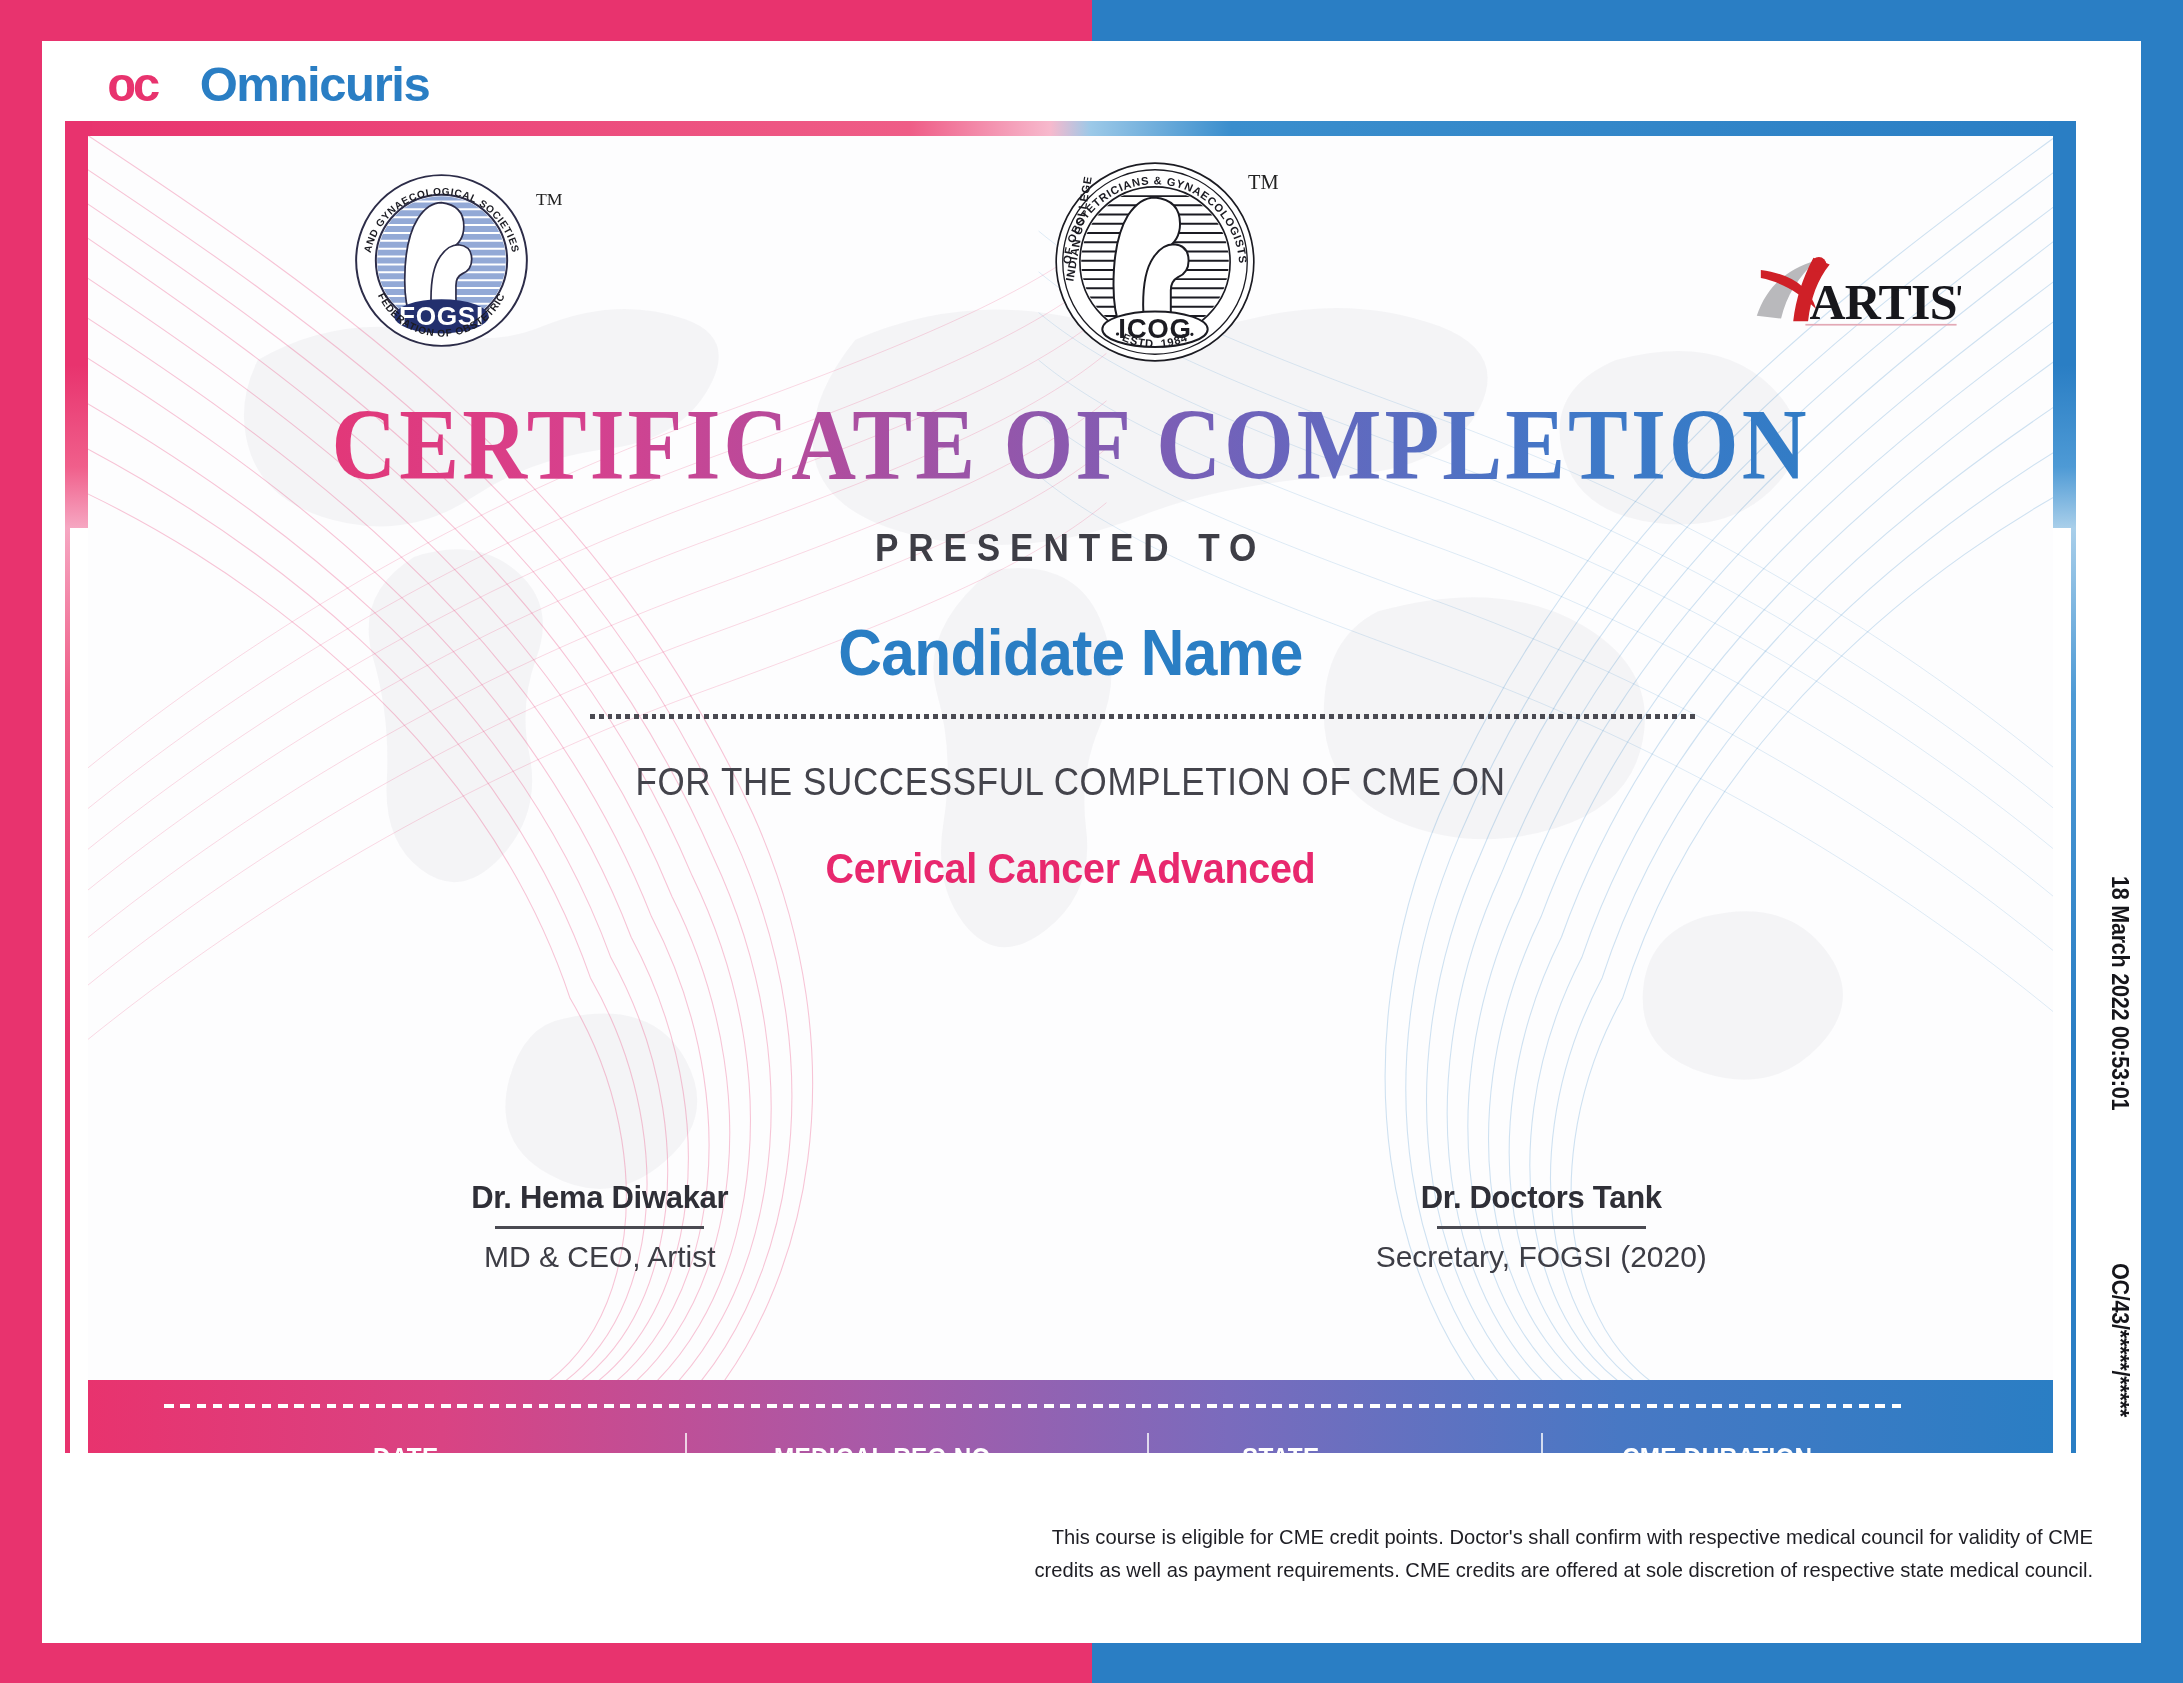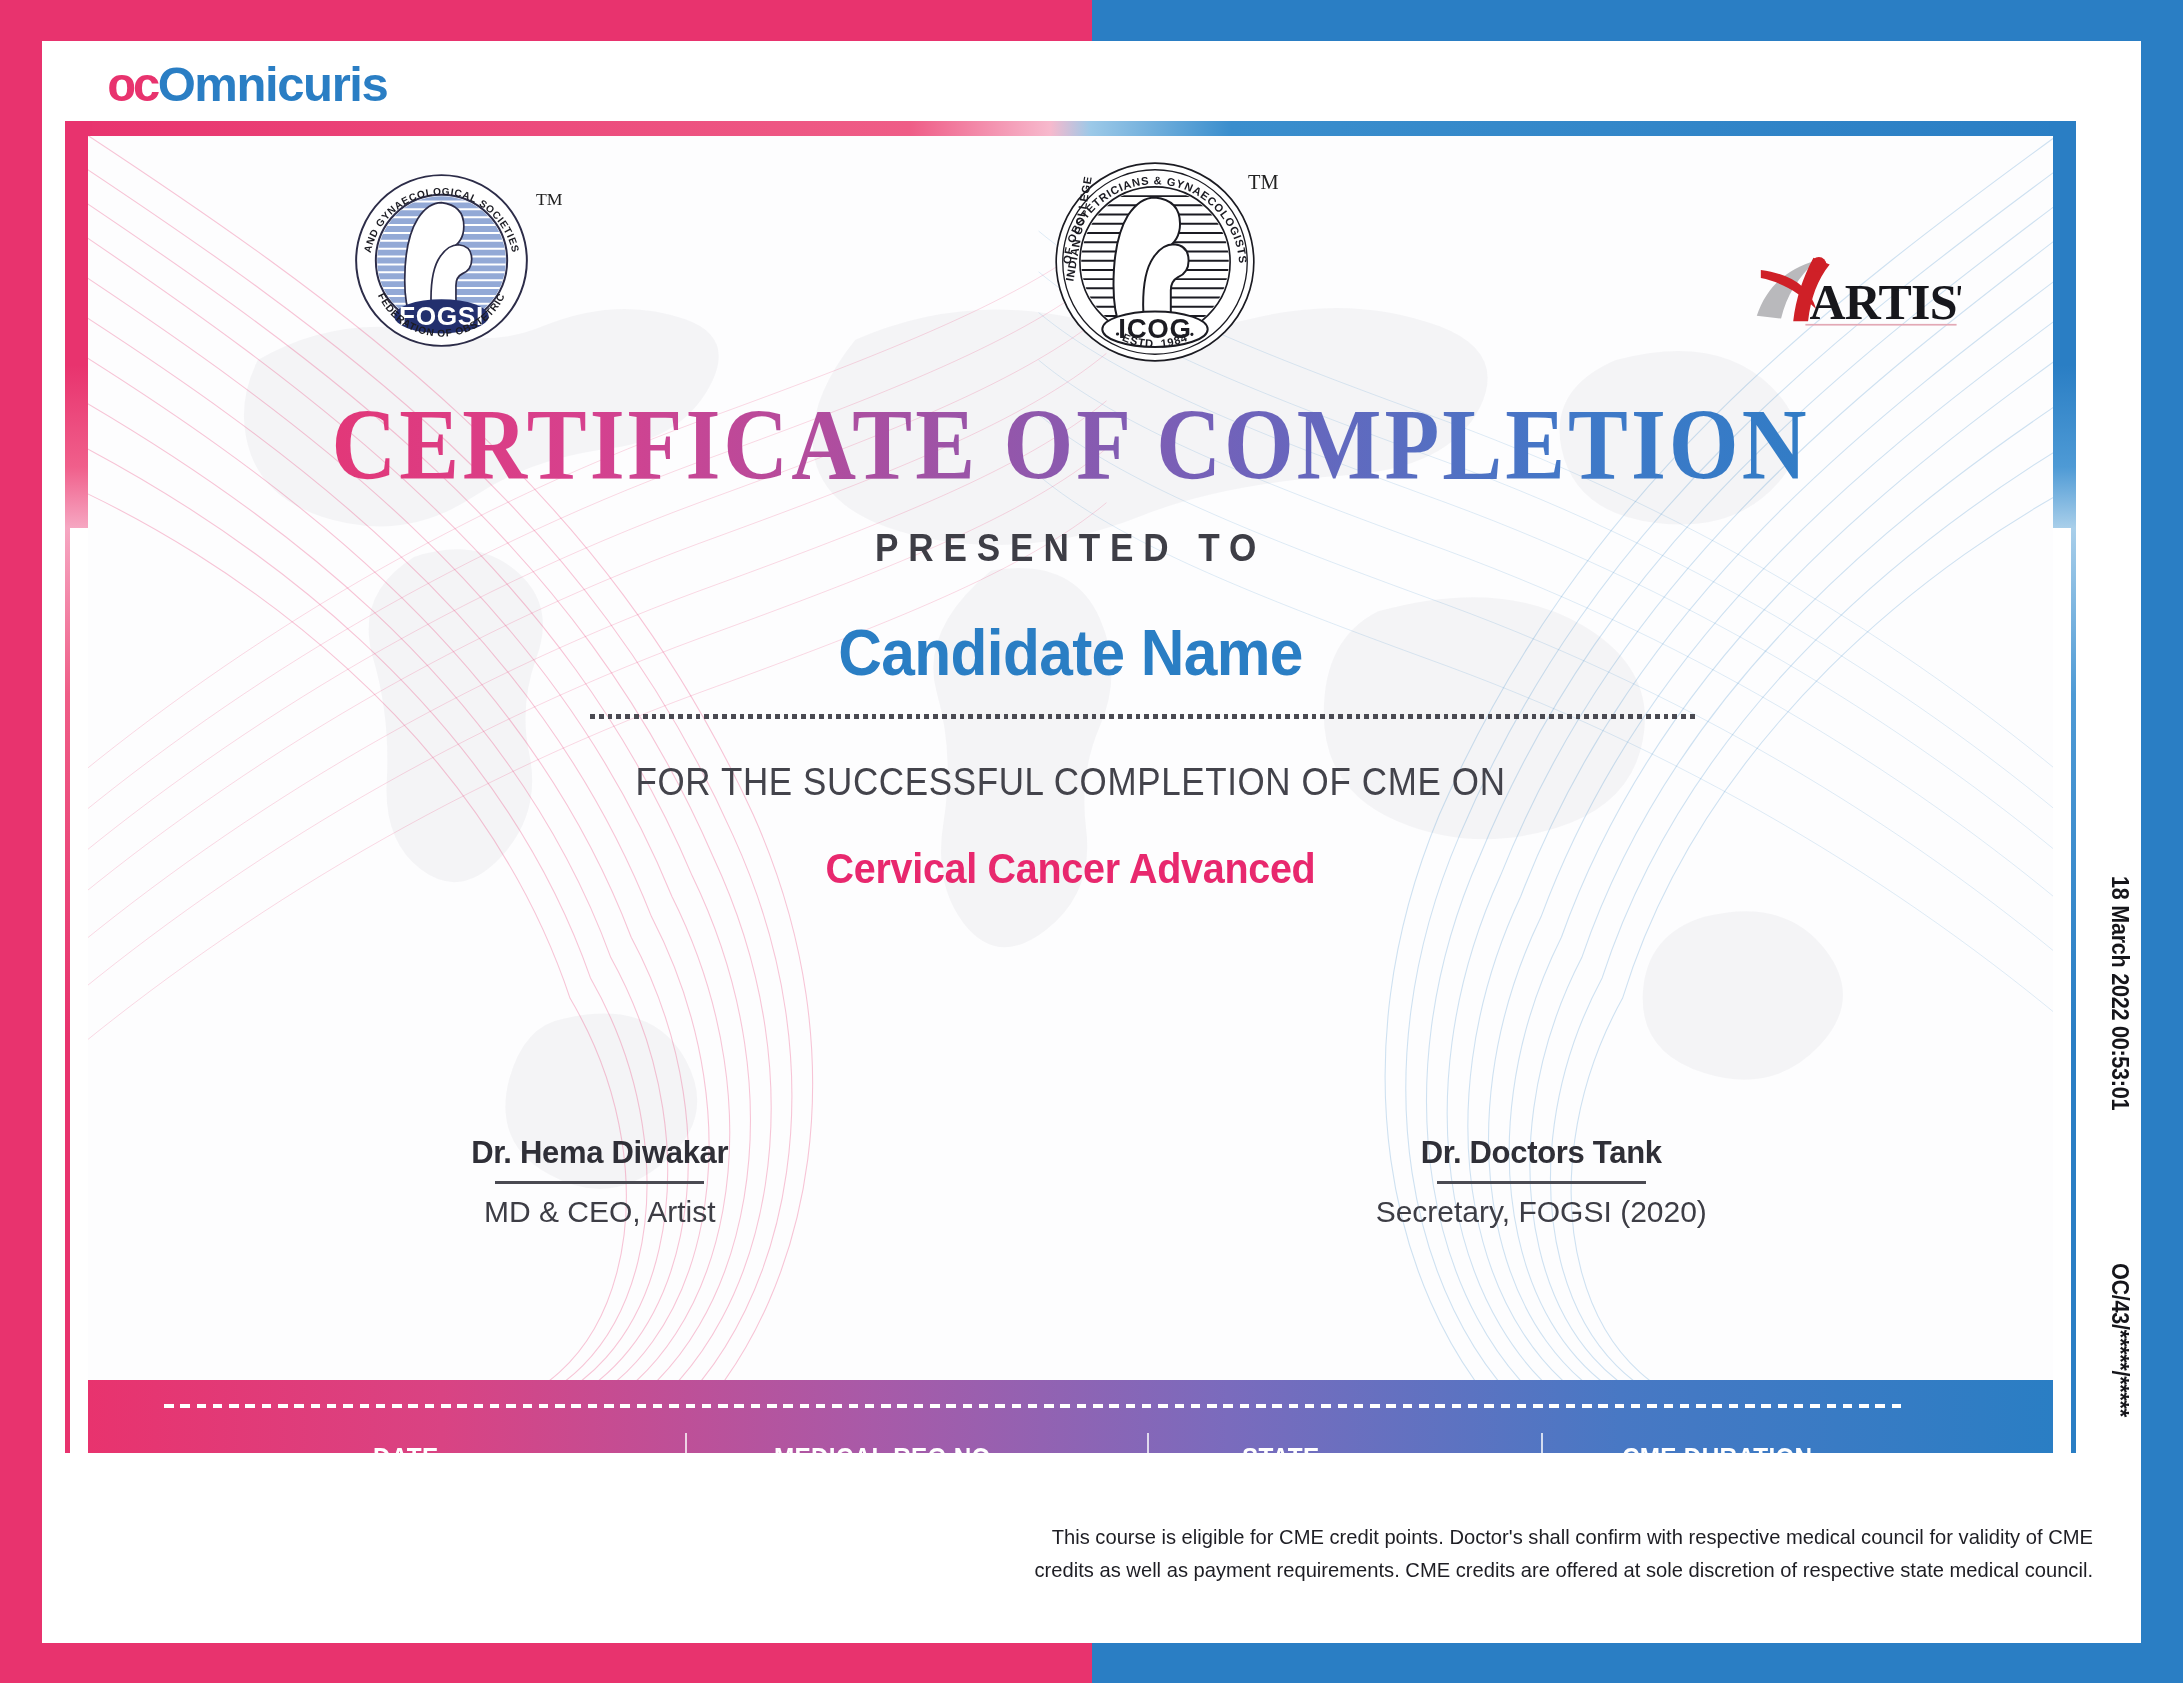--- a/index.html
+++ b/index.html
@@ -20,21 +20,21 @@
   .paper{
     position:absolute;left:42px;top:41px;
     width:2099px;height:1602px;
     background:#ffffff;overflow:hidden;
   }
 
   
   .brand{position:absolute;left:65px;top:19px;width:502px;}
   .brand-word{font-size:49px;font-weight:700;letter-spacing:-1.4px;line-height:1;white-space:nowrap;}
   .brand-oc{color:#e8336e;font-weight:800;letter-spacing:-4.1px;font-family:Liberation Mono, monospace;}
-  .brand-name{color:#2a7ec4;font-weight:700;}
+  .brand-name{color:#2a7ec4;font-weight:700;margin-left:42px;}
   .brand-tag{margin-top:5.4px;font-size:15px;font-weight:700;color:#1c1c22;letter-spacing:0.1px;white-space:nowrap;}
 
   
   .cert{
     position:absolute;left:23px;top:80px;
     width:2011px;height:1332px;
     overflow:hidden;
   }
   
   .cert-top{position:absolute;left:0;top:0;width:2011px;height:15px;
@@ -103,21 +103,21 @@
     transform:scaleX(.92);transform-origin:50% 50%;
   }
 
   .course{
     position:absolute;left:0;right:0;top:709px;text-align:center;
     font-size:42px;font-weight:700;color:#e8286e;letter-spacing:-0.3px;
     transform:scaleX(.94);transform-origin:50% 50%;
   }
 
   
-  .sigs{position:absolute;left:41px;right:41px;top:999px;display:flex;}
+  .sigs{position:absolute;left:41px;right:41px;top:1044px;display:flex;}
   .sig{flex:1;text-align:center;}
   .sig-name{font-size:31px;font-weight:700;color:#2f2f37;letter-spacing:-0.3px;white-space:nowrap;}
   .sig-rule{width:209px;height:3.4px;background:#4a4a52;margin:9.5px auto 11px;}
   .sig-role{font-size:30px;font-weight:400;color:#3d3d45;white-space:nowrap;}
 
   
   .footer-bar{
     position:absolute;left:23px;top:1259px;
     width:1965px;height:141px;
     background:linear-gradient(90deg,#e8336e 0%,#d94383 18%,#a85aa8 40%,#7a6bbd 58%,#4878c4 78%,#2a7ec4 100%);

